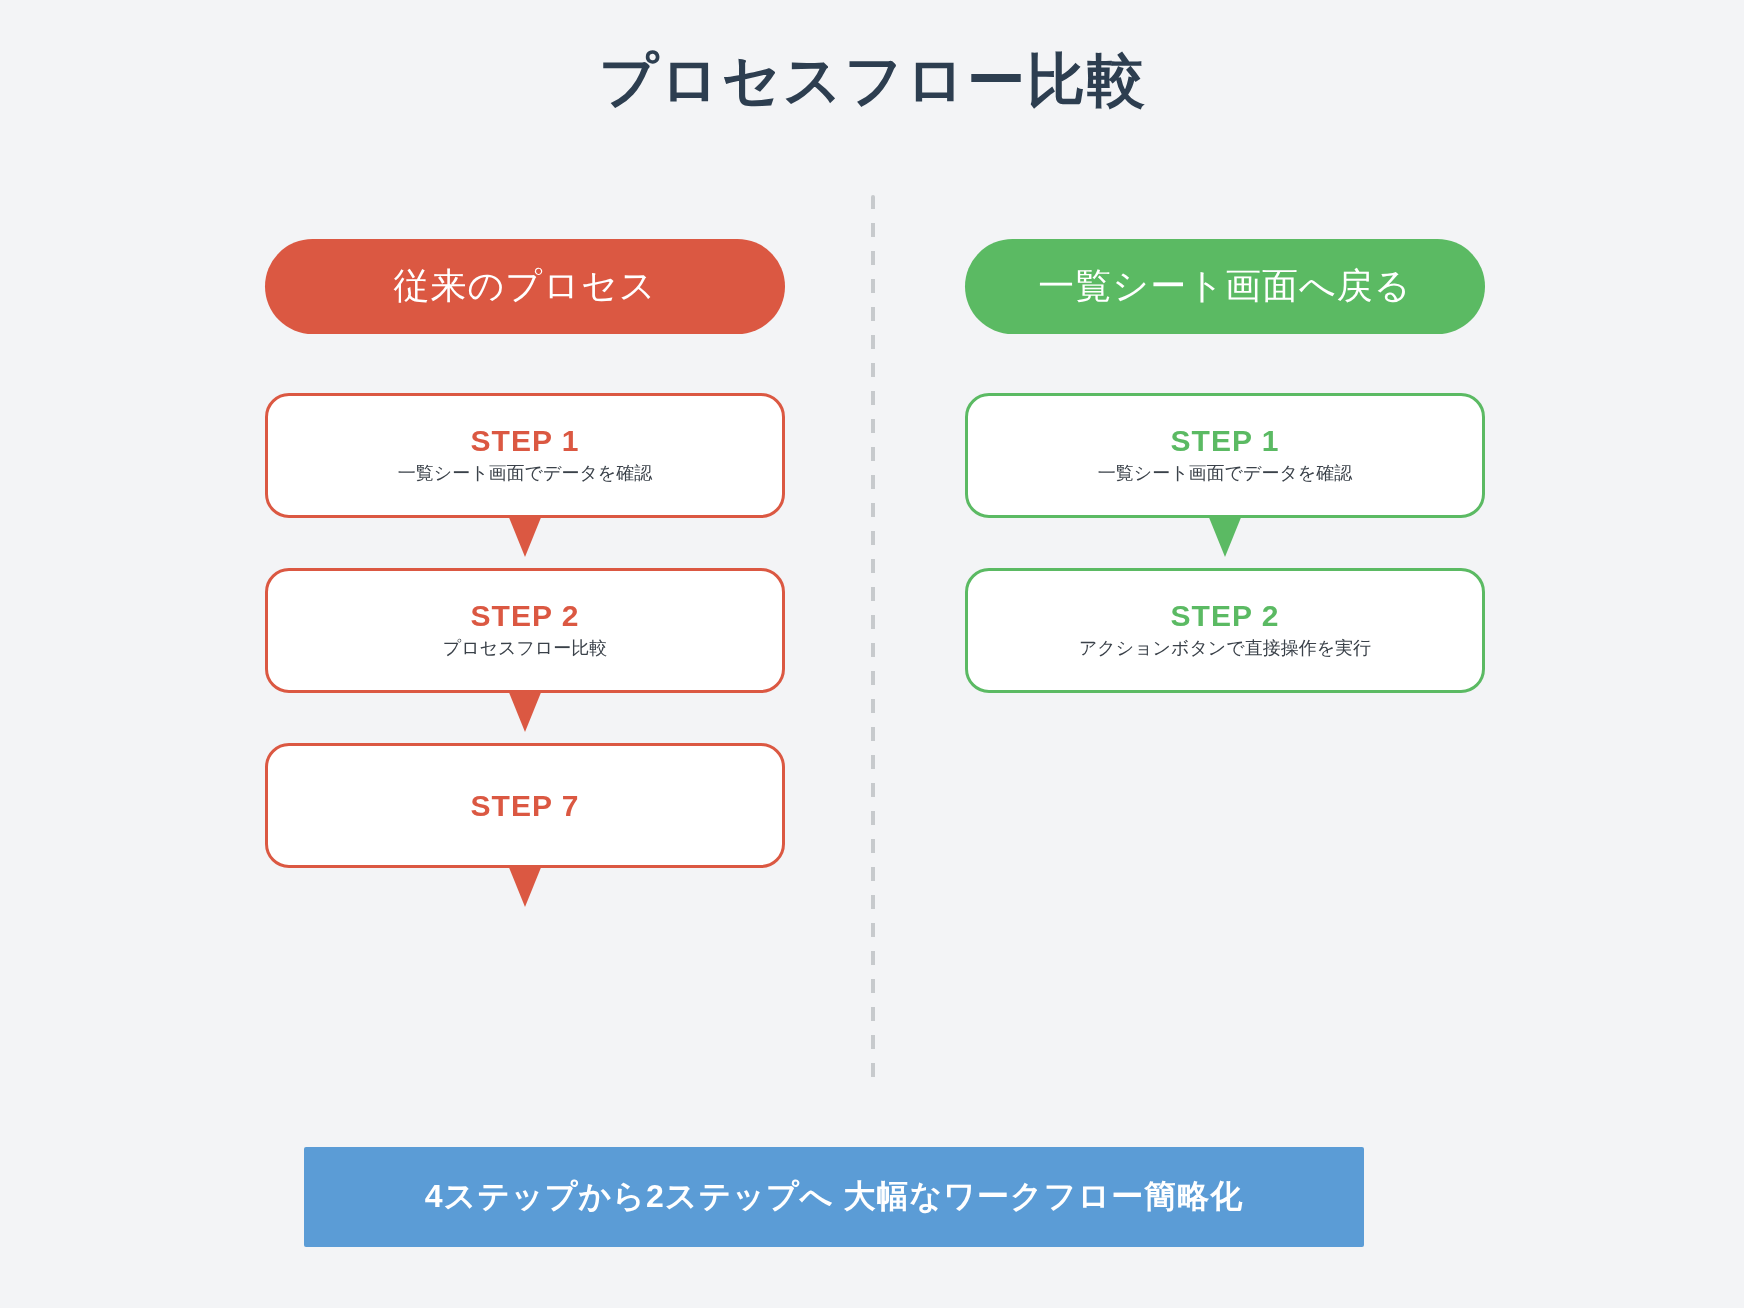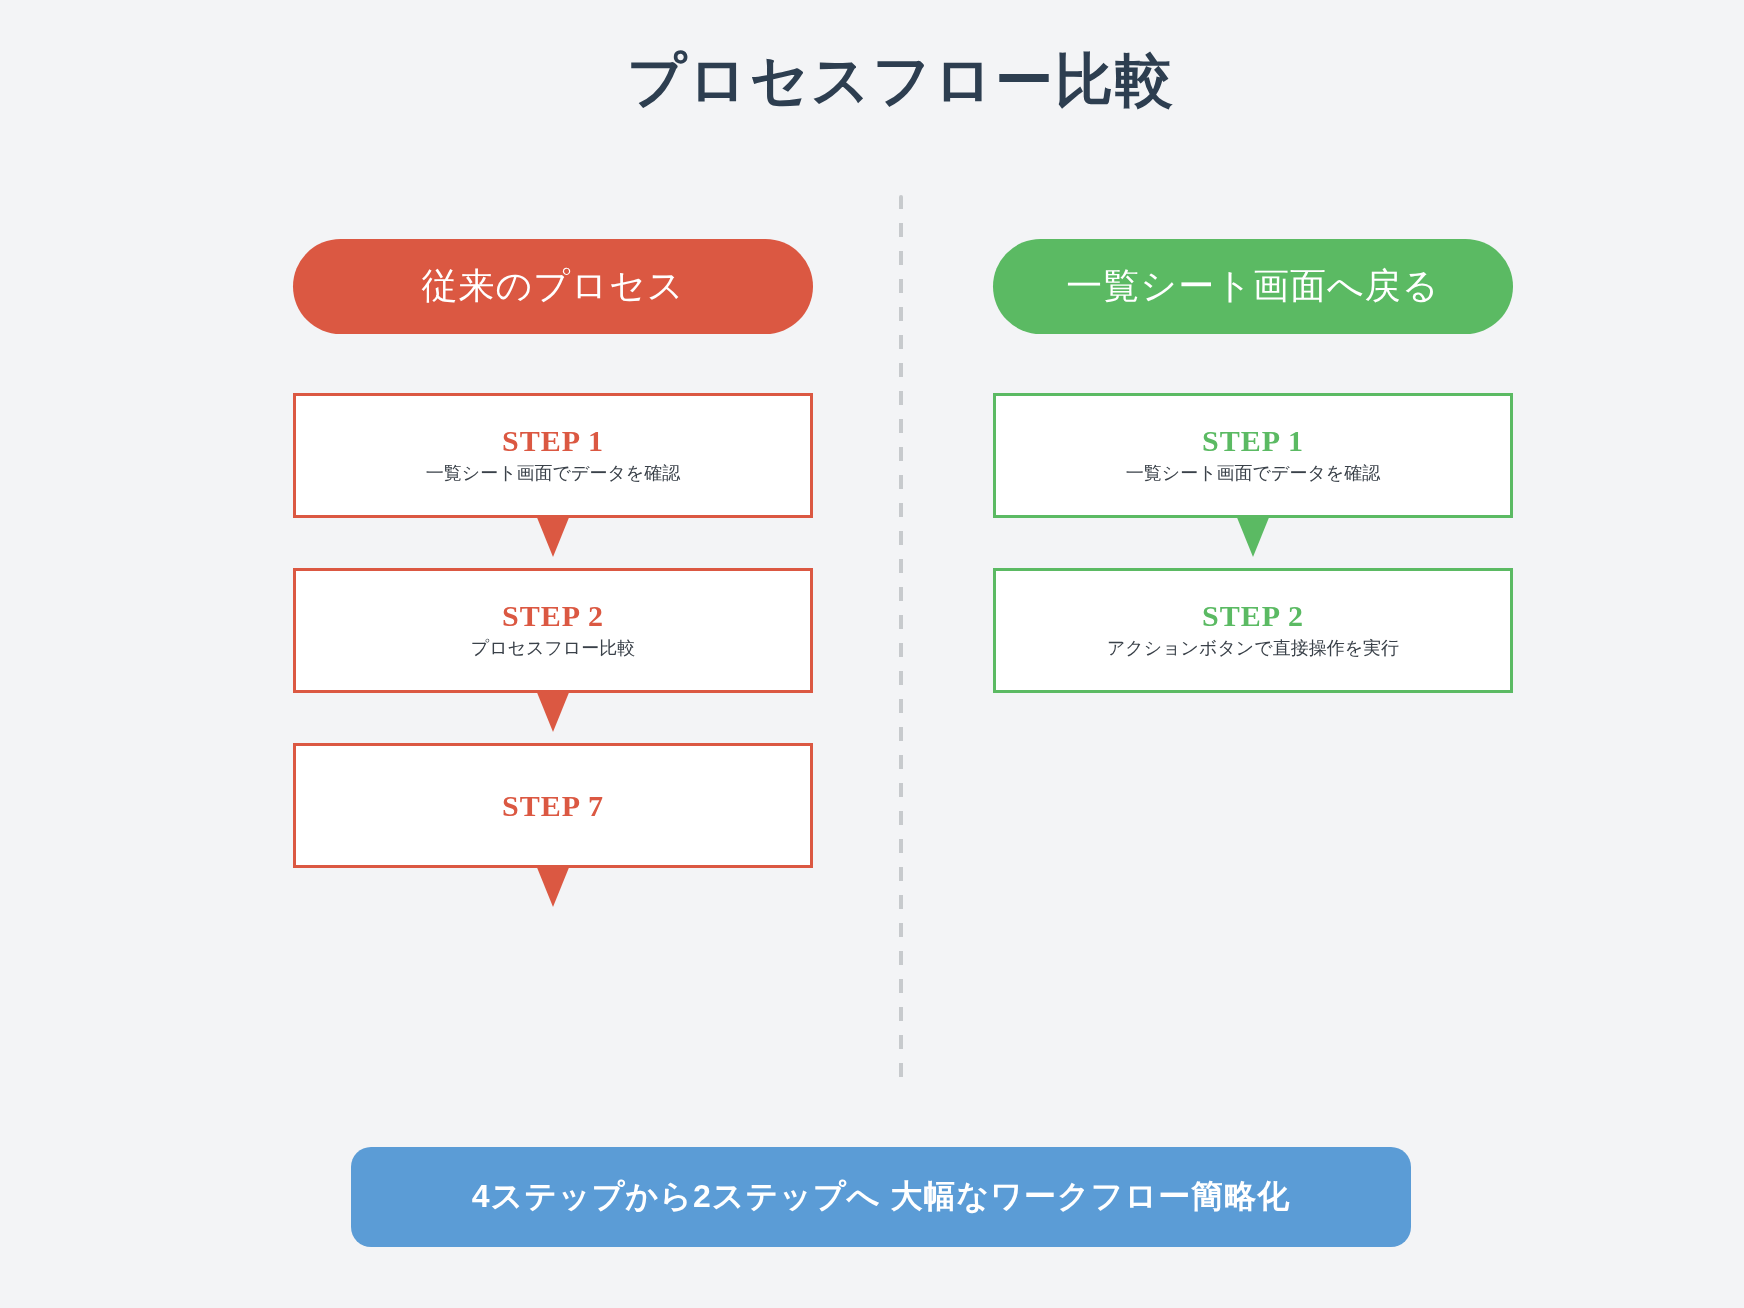--- a/index.html
+++ b/index.html
@@ -6,21 +6,20 @@
   body {
     font-family: "Liberation Sans", "DejaVu Sans", sans-serif;
     background: #F3F4F6;
   }
   .canvas {
     position: relative;
     width: 1640px;
     height: 1308px;
     background: var(--bg, #F3F4F6);
     overflow: hidden;
-    margin-left: 28px;
   }
   .title {
     position: absolute;
     top: 42px;
     left: 873px;
     transform: translateX(-50%);
     margin: 0;
     font-size: 58px;
     font-weight: bold;
     color: #2D3E50;
@@ -56,27 +55,26 @@
     font-weight: normal;
     margin-bottom: 59px;
     letter-spacing: 1px;
   }
   .pill-red   { background: var(--red, #DB5842); }
   .pill-green { background: var(--green, #5BBA63); }
   .step-box {
     box-sizing: border-box;
     height: 125px;
     background: #FFFFFF;
-    border-radius: 0;
+    border-radius: 24px;
     display: flex;
     flex-direction: column;
     align-items: center;
     justify-content: center;
     gap: 7px;
-    font-family: Liberation Serif, serif;
   }
   .box-red   { border: 3px solid var(--red, #DB5842); }
   .box-green { border: 3px solid var(--green, #5BBA63); }
   .step-label {
     font-size: 30px;
     font-weight: bold;
     letter-spacing: 1px;
     line-height: 1;
   }
   .text-red   { color: var(--red, #DB5842); }
@@ -91,25 +89,25 @@
     height: 50px;
     display: flex;
     align-items: flex-start;
     justify-content: center;
   }
   .arrow svg { display: block; margin-top: -3px; }
   .arrow-red polygon   { fill: var(--red, #DB5842); }
   .arrow-green polygon { fill: var(--green, #5BBA63); }
   .banner {
     position: absolute;
-    left: 323px;
+    left: 304px;
     top: 1147px;
     width: 1060px;
     height: 100px;
-    border-radius: 20px;
+    border-radius: 2px;
     background: var(--blue, #5B9CD6);
     display: flex;
     align-items: center;
     justify-content: center;
     color: #FFFFFF;
     font-size: 32px;
     font-weight: bold;
     letter-spacing: 1px;
     white-space: nowrap;
   }

